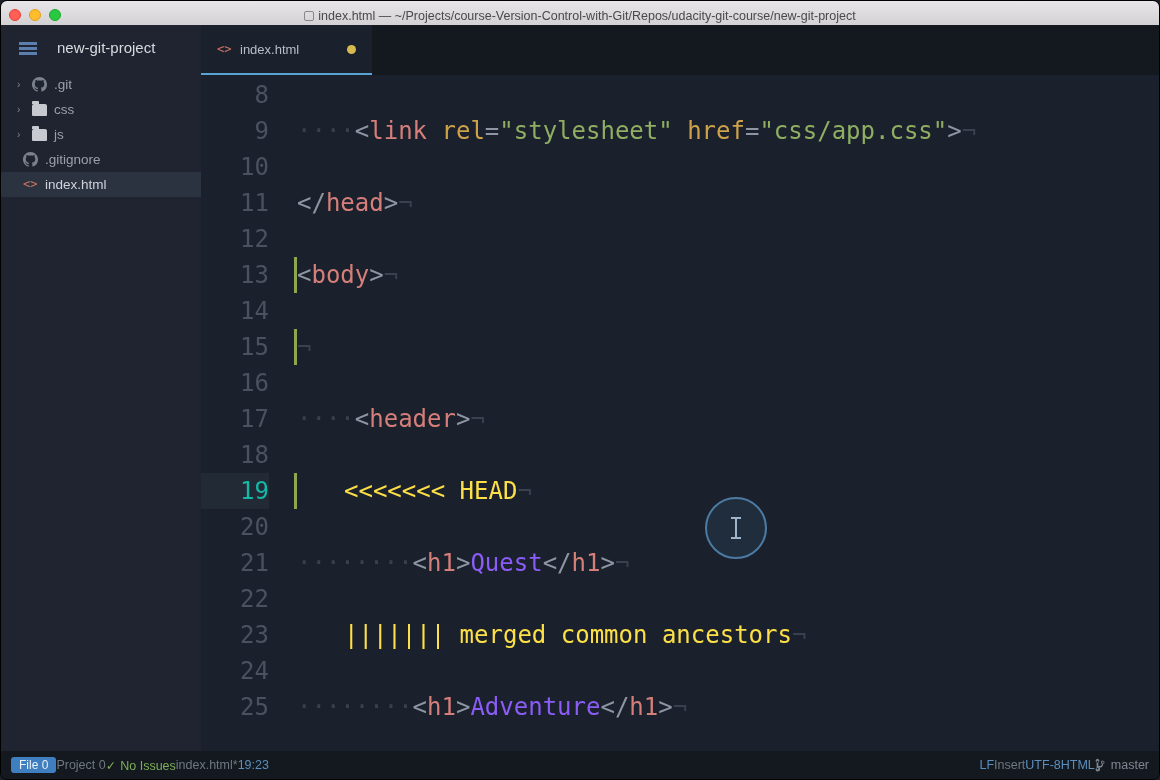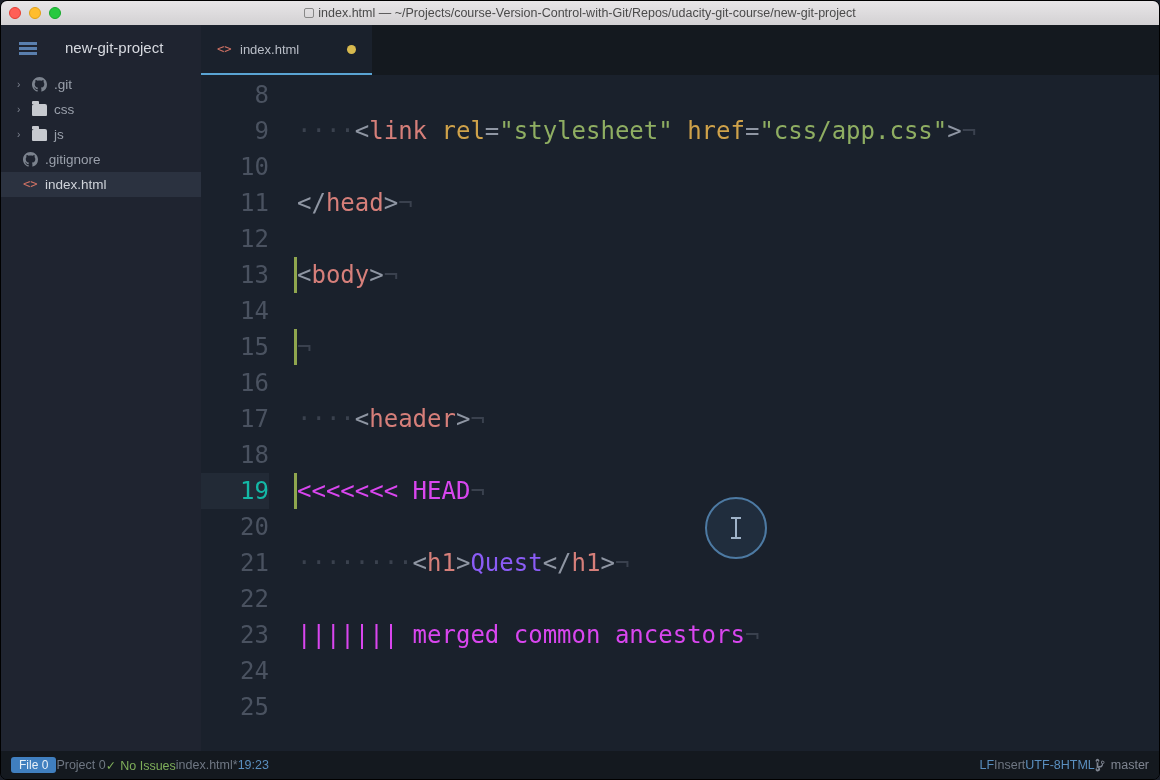--- a/index.html
+++ b/index.html
@@ -1,31 +1,31 @@
 <!DOCTYPE html>
 <html><head>
 <meta charset="utf-8">
 <style>
   * { margin: 0; padding: 0; box-sizing: border-box; }
   html, body { width: 1160px; height: 780px; overflow: hidden; font-family: Menlo, Consolas, "DejaVu Sans Mono", monospace; background: #1a1f28; }
   .window { width: 1160px; height: 780px; display: flex; flex-direction: column; background: #1a212c; border-radius: 7px; overflow: hidden; border: 1px solid #000; }
   
-  .titlebar { height: 24px; background: linear-gradient(#e8e6e8,#d3d1d3); display: flex; align-items: center; padding: 0 8px; position: relative; }
+  .titlebar { height: 24px; background: linear-gradient(#e8e6e8,#d3d1d3); display: flex; padding: 8px 8px; position: relative; }
   .traffic { display: flex; gap: 8px; }
   .dot { width: 12px; height: 12px; border-radius: 50%; }
   .dot.red { background:#ff5f57; border:1px solid #e33e32;}
   .dot.yellow { background:#ffbd2e; border:1px solid #e1a116;}
   .dot.green { background:#28c940; border:1px solid #17a92c;}
   .titlebar-title { position:absolute; left:0; right:0; text-align:center; font-family: -apple-system, "Helvetica Neue", sans-serif; font-size: 12.5px; color:#4a4a4a; pointer-events:none;}
   .titlebar-title .ticon { display:inline-block; width:10px; height:10px; border:1px solid #888; border-radius:2px; margin-right:4px; vertical-align:-1px;}
   
   .main { flex:1; display:flex; min-height:0; }
   
   .sidebar { width: 200px; background:#1f2430; display:flex; flex-direction:column; font-family: -apple-system, Helvetica, sans-serif; }
-  .project-title-row { display:flex; align-items:center; gap:28px; padding:14px 14px 16px 18px; color:#d7dae0; font-size:15px;}
+  .project-title-row { display:flex; align-items:center; gap:20px; padding:14px 14px 16px 18px; color:#d7dae0; font-size:15px;}
   .project-title-row svg { flex:none; }
   .tree { font-size: 13.5px; color:#9aa0ab; }
   .tree-item { display:flex; align-items:center; gap:7px; padding:5px 8px 5px 16px; cursor:default;}
   .tree-item .chev { width:8px; color:#7f8591; font-size:10px; }
   .tree-item.selected { background:#2b3240; color:#cfd3da;}
   .tree-item.indent { padding-left: 22px; }
   .tree-item svg, .tree-item .ficon { flex:none; }
   .folder-icon { width:15px; height:12px; background:#c6c9cf; border-radius:2px 2px 1px 1px; position:relative;}
   .folder-icon::before { content:""; position:absolute; top:-3px; left:0; width:7px; height:3px; background:#c6c9cf; border-radius:1px 1px 0 0;}
   
@@ -39,21 +39,21 @@
   .gutter .ln { height:36px; position:relative;}
   .gutter .ln.mark::after { content:""; position:absolute; right:-28px; top:0; bottom:0; width:3px; background:#8fa64e;}
   .gutter .ln.hl { background:#222a36; color:#14b8a6;}
   .code { flex:1; color:#c7ccd4; white-space:pre; padding-top:2px; position:relative;}
   .code .row { height:36px; }
   .punct { color:#8f96a3;}
   .tagc  { color:#d67f7a;}
   .attr  { color:#cfa24a;}
   .val   { color:#8fae62;}
   .txt   { color:#8b5cf6;}
-  .conf  { color:#d946ef;}
+  .conf  { color:#fde047;padding-left:47px;}
   .invis { color:#3a414e;}
   .click-ring { position:absolute; width:62px; height:62px; border-radius:50%; background:rgba(60,100,140,0.18); border:2px solid #4d7aa3; left:408px; top:422px; display:flex; align-items:center; justify-content:center; color:#9fb3c9;}
   .click-ring .ibeam { width:2px; height:20px; background:#9fb3c9; position:relative;}
   .click-ring .ibeam::before, .click-ring .ibeam::after { content:""; position:absolute; left:-4px; width:10px; height:2px; background:#9fb3c9;}
   .click-ring .ibeam::before { top:-1px;}
   .click-ring .ibeam::after { bottom:-1px;}
   
   .statusbar { height:28px; background:#14191f; display:flex; align-items:center; justify-content:space-between; padding:0 10px; font-family:-apple-system, Helvetica, sans-serif; font-size:12.5px; color:#6f7783;}
   .status-left, .status-right { display:flex; align-items:center; gap:0;}
   .pill { background:#407fbf; color:#e8f0f8; padding:1px 8px; border-radius:3px; font-size:12px;}
@@ -157,20 +157,21 @@
         </div>
         <div class="code">
 <div class="row"><span class="invis">····</span><span class="punct">&lt;</span><span class="tagc">link</span><span> </span><span class="attr">rel</span><span class="punct">=</span><span class="val">"stylesheet"</span><span> </span><span class="attr">href</span><span class="punct">=</span><span class="val">"css/app.css"</span><span class="punct">&gt;</span><span class="invis">¬</span></div>
 <div class="row"><span class="punct">&lt;/</span><span class="tagc">head</span><span class="punct">&gt;</span><span class="invis">¬</span></div>
 <div class="row"><span class="punct">&lt;</span><span class="tagc">body</span><span class="punct">&gt;</span><span class="invis">¬</span></div>
 <div class="row"><span class="invis">¬</span></div>
 <div class="row"><span class="invis">····</span><span class="punct">&lt;</span><span class="tagc">header</span><span class="punct">&gt;</span><span class="invis">¬</span></div>
 <div class="row"><span class="conf">&lt;&lt;&lt;&lt;&lt;&lt;&lt; HEAD</span><span class="invis">¬</span></div>
 <div class="row"><span class="invis">········</span><span class="punct">&lt;</span><span class="tagc">h1</span><span class="punct">&gt;</span><span class="txt">Quest</span><span class="punct">&lt;/</span><span class="tagc">h1</span><span class="punct">&gt;</span><span class="invis">¬</span></div>
 <div class="row"><span class="conf">||||||| merged common ancestors</span><span class="invis">¬</span></div>
+<div class="row"><span class="invis">········</span><span class="punct">&lt;</span><span class="tagc">h1</span><span class="punct">&gt;</span><span class="txt">Adventure</span><span class="punct">&lt;/</span><span class="tagc">h1</span><span class="punct">&gt;</span><span class="invis">¬</span></div>
 
 
 
 
 
 
 
 
 
 

